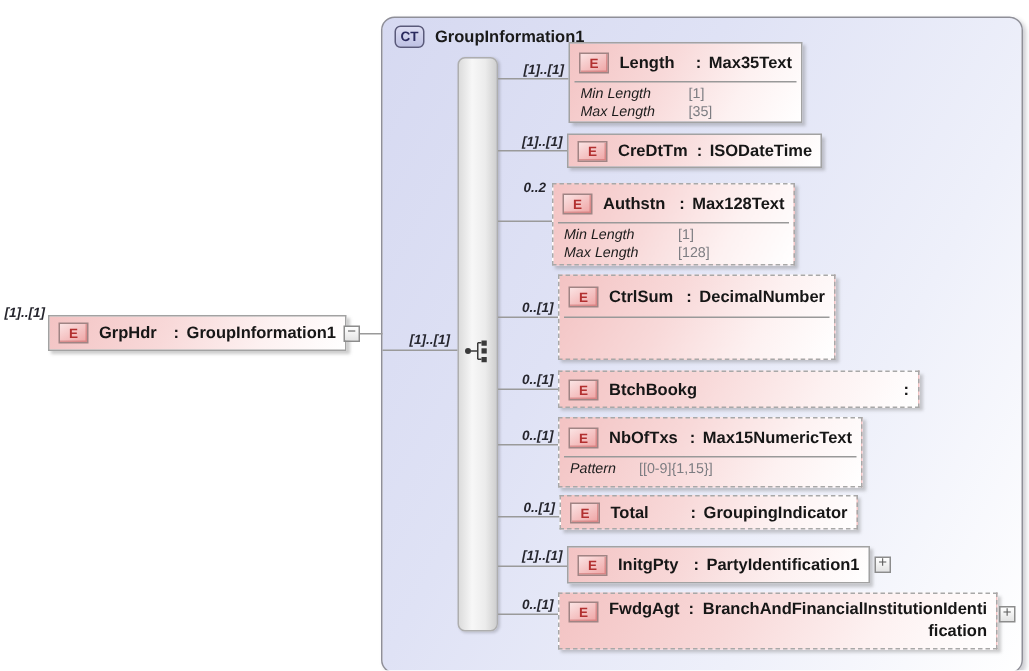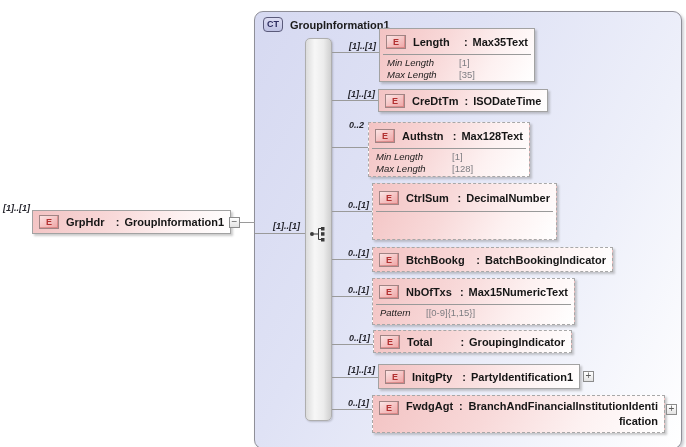--- a/index.html
+++ b/index.html
@@ -181,21 +181,20 @@
     </div>
   </div>
 
   <div class="conn" style="left:332px;top:259px;width:40px"></div>
   <div class="card-label" style="left:332px;top:248px;width:37px">0..[1]</div>
   <div class="ebox dashed" style="left:372px;top:247px;width:241px;height:25px">
     <div class="ehead">
       <span class="eicon">E</span>
       <span class="ename">BtchBookg</span>
       <span class="ecolon">:</span>
-      <span class="etypetext">BatchBookingIndicator</span>
     </div>
   </div>
 
   <div class="conn" style="left:332px;top:296px;width:40px"></div>
   <div class="card-label" style="left:332px;top:285px;width:37px">0..[1]</div>
   <div class="ebox dashed" style="left:372px;top:278px;width:203px;height:47px;--fw:46px">
     <div class="ehead efhead">
       <span class="eicon">E</span>
       <span class="ename">NbOfTxs</span>
       <span class="ecolon">:</span>

